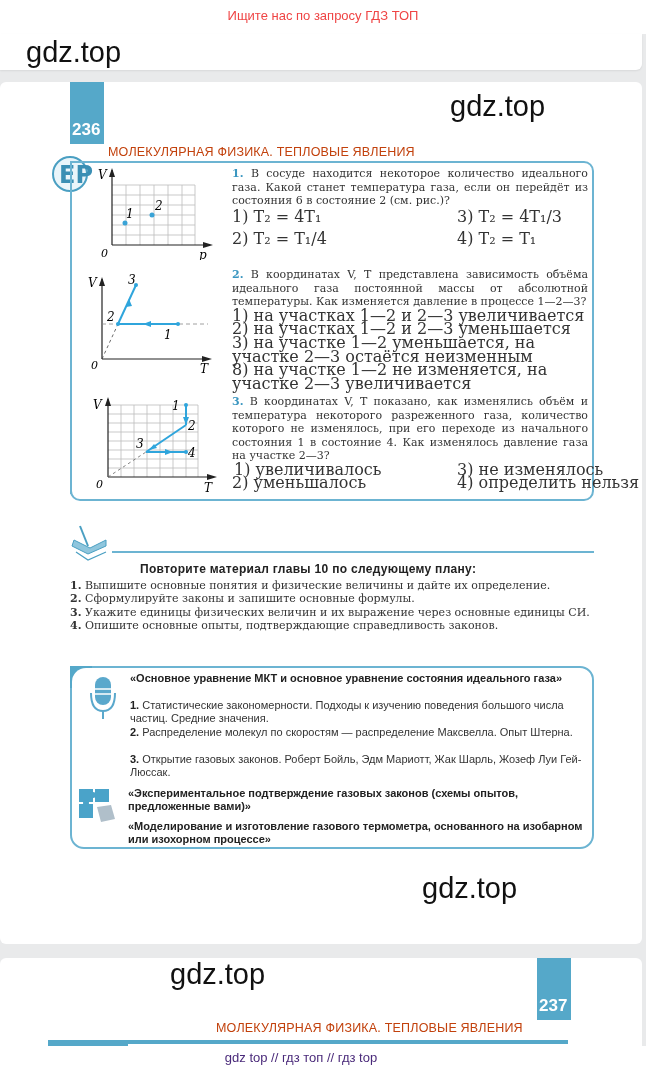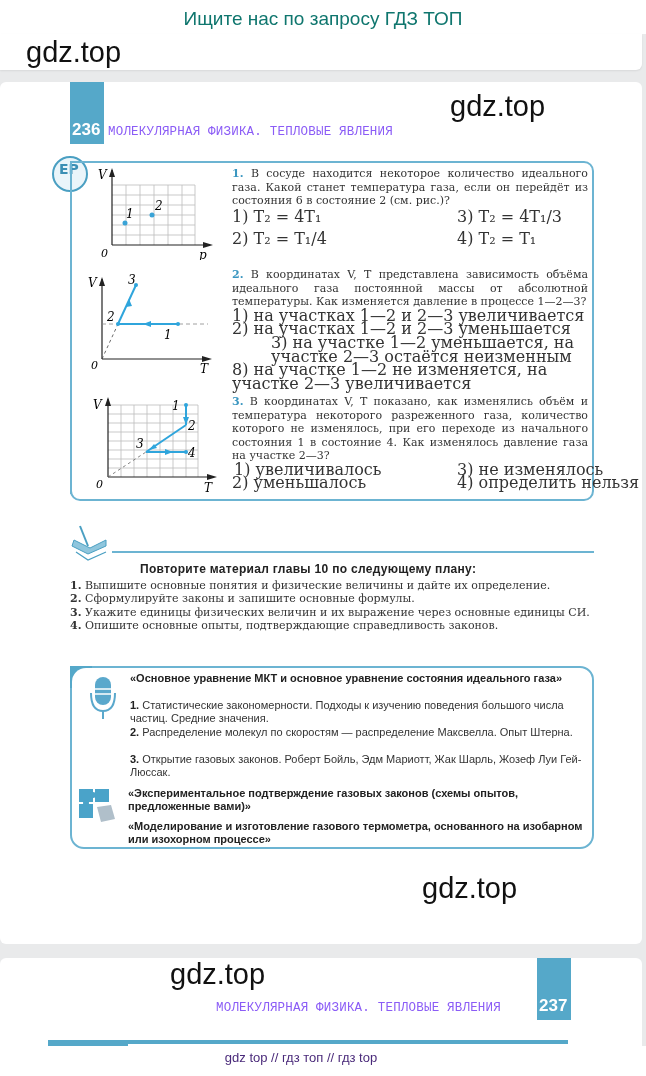--- a/index.html
+++ b/index.html
@@ -1,27 +1,27 @@
 <!DOCTYPE html>
 <html><head>
 <meta charset="utf-8">
 <style>
   * { box-sizing: border-box; margin: 0; padding: 0; }
   html, body { width: 646px; height: 1076px; overflow: hidden; background: #e9eaeb; font-family: "DejaVu Serif", serif; }
   .top-banner { position: absolute; left: 0; top: 0; width: 646px; height: 34px; background: #fff; text-align: center; }
-  .top-banner span { display: inline-block; margin-top: 8px; font-family: "Liberation Sans", sans-serif; font-size: 19px; color: #0f766e; }
+  .top-banner span { display: inline-block; margin-top: 8px; font-family: "Liberation Sans", sans-serif; font-size: 13px; color: #ef4444; }
   .wm-card { position: absolute; left: 0; top: 34px; width: 642px; height: 36px; background: #fff; border-radius: 0 0 6px 0; box-shadow: 0 1px 2px rgba(0,0,0,0.08); }
   .wm { font-family: "Liberation Sans", sans-serif; color: #111; font-size: 29px; position: absolute; }
   .page { position: absolute; left: 0; top: 82px; width: 642px; height: 862px; background: #fff; border-radius: 6px; }
   .page2 { position: absolute; left: 0; top: 958px; width: 642px; height: 118px; background: #fff; border-radius: 6px 6px 0 0; }
   .pnum-box { position: absolute; background: #55a8c9; color: #fff; font-family: "Liberation Sans", sans-serif; font-weight: bold; font-size: 17px; }
-  .run-head { position: absolute; font-family: Liberation Mono, monospace; font-size: 12.5px; color: #8b5cf6; letter-spacing: 0.2px; }
+  .run-head { position: absolute; font-family: Liberation Sans, sans-serif; font-size: 12.5px; color: #c2410c; letter-spacing: 0.2px; margin-top: 20px; }
   .qbox { position: absolute; left: 70px; top: 79px; width: 524px; height: 340px; border: 2px solid #6cb4d2; border-radius: 0 10px 10px 10px; }
   .ep-logo { position: absolute; left: 52px; top: 74px; width: 36px; height: 36px; border-radius: 50%; border: 2px solid #4a9fc2; background: #eaf5fa; }
-  .ep-logo span { position:absolute; left:5px; top:3px; font-family:"DejaVu Sans",sans-serif; font-size:14px; color:#3b8fb4; font-weight:bold; }
+  .ep-logo span { position:absolute; left:5px; top:3px; font-family:"DejaVu Sans",sans-serif; font-size:24px; color:#3b8fb4; font-weight:bold; }
   .q { position: absolute; left: 232px; font-size: 11px; line-height: 13.5px; color: #333; text-align: justify; width: 356px; }
   .q .n { color: #3a96c0; font-weight: bold; }
   .opts { position: absolute; font-size: 16px; color: #333; line-height: 13.5px; }
   svg text { font-family: "DejaVu Serif", serif; font-style: italic; }
   .review-title { position: absolute; left: 140px; top: 480px; font-family: "Liberation Sans", sans-serif; font-weight: bold; font-size: 12px; color: #222; letter-spacing: 0.3px; }
   .review-list { position: absolute; left: 70px; top: 497px; font-size: 11px; line-height: 13.3px; color: #333; }
   .review-list .n { font-weight: bold; color: #333; }
   .proj-box { position: absolute; left: 70px; top: 584px; width: 524px; height: 183px; border: 2px solid #6cb4d2; border-radius: 14px; }
   .proj-corner { position:absolute; left:70px; top:584px; width: 22px; height: 22px; background:#55a8c9; }
   .proj-corner-in { position:absolute; left:72px; top:586px; width: 24px; height: 24px; background:#fff; border-radius: 14px 0 0 0; }
@@ -106,21 +106,21 @@
     <text x="112" y="99" font-size="12">T</text>
     <text x="3" y="95" font-size="11" font-style="normal">0</text>
     <text x="76" y="65" font-size="12">1</text>
     <text x="19" y="47" font-size="12">2</text>
     <text x="40" y="10" font-size="12">3</text>
   </svg>
 
   <div class="q" style="top:186px;"><span class="n">2.</span> <span>В координатах V, T представлена зависимость объёма идеального газа постоянной массы от абсолютной температуры. Как изменяется давление в процессе 1—2—3?</span></div>
   <div class="opts" style="left:232px;top:227px;width:356px;">1) на участках 1—2 и 2—3 увеличивается</div>
   <div class="opts" style="left:232px;top:240px;width:356px;">2) на участках 1—2 и 2—3 уменьшается</div>
-  <div class="opts" style="left:232px;top:254px;width:356px;margin-left:39px;">3) на участке 1—2 уменьшается, на участке 2—3 остаётся неизменным</div>
+  <div class="opts" style="left:232px;top:254px;width:356px;">3) на участке 1—2 уменьшается, на участке 2—3 остаётся неизменным</div>
   <div class="opts" style="left:232px;top:281px;width:356px;">8) на участке 1—2 не изменяется, на участке 2—3 увеличивается</div>
 
   <svg style="position:absolute;left:88px;top:313px;" width="130" height="100">
     <g stroke="#bbb" stroke-width="0.8">
       <line x1="20" y1="10" x2="110" y2="10"></line>
         <line x1="20" y1="19" x2="110" y2="19"></line>
         <line x1="20" y1="28" x2="110" y2="28"></line>
         <line x1="20" y1="37" x2="110" y2="37"></line>
         <line x1="20" y1="46" x2="110" y2="46"></line>
         <line x1="20" y1="55" x2="110" y2="55"></line>

